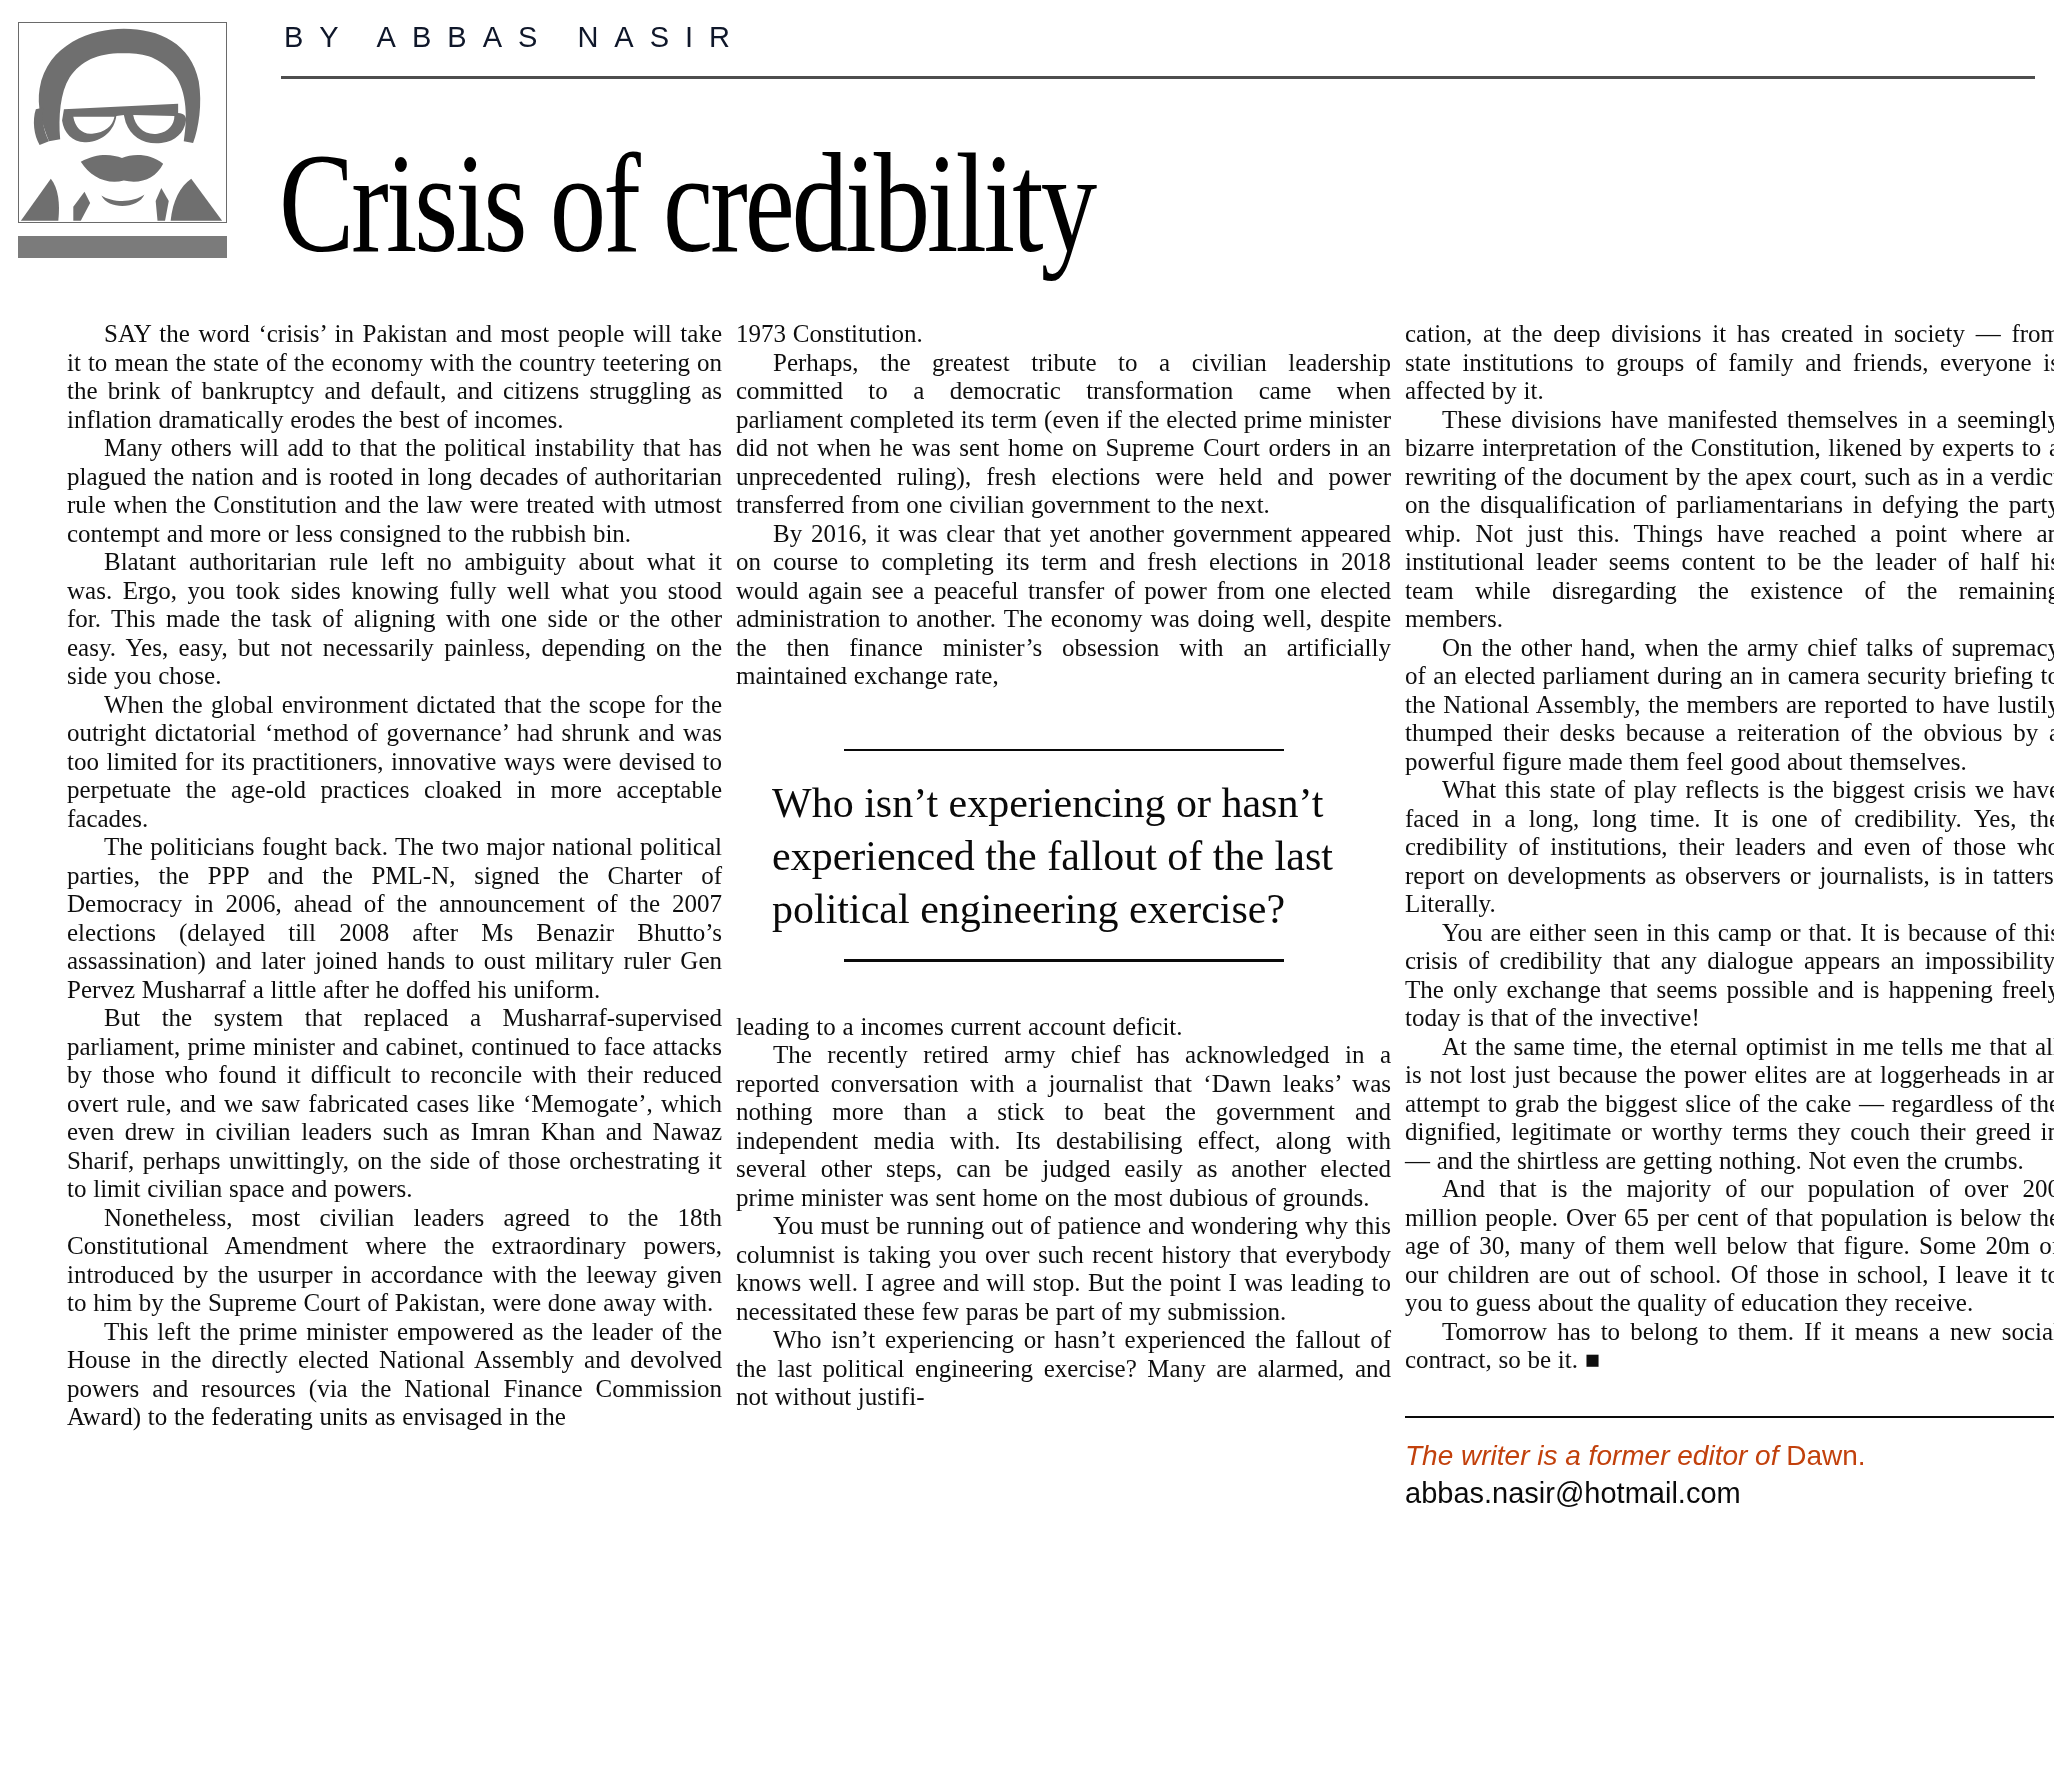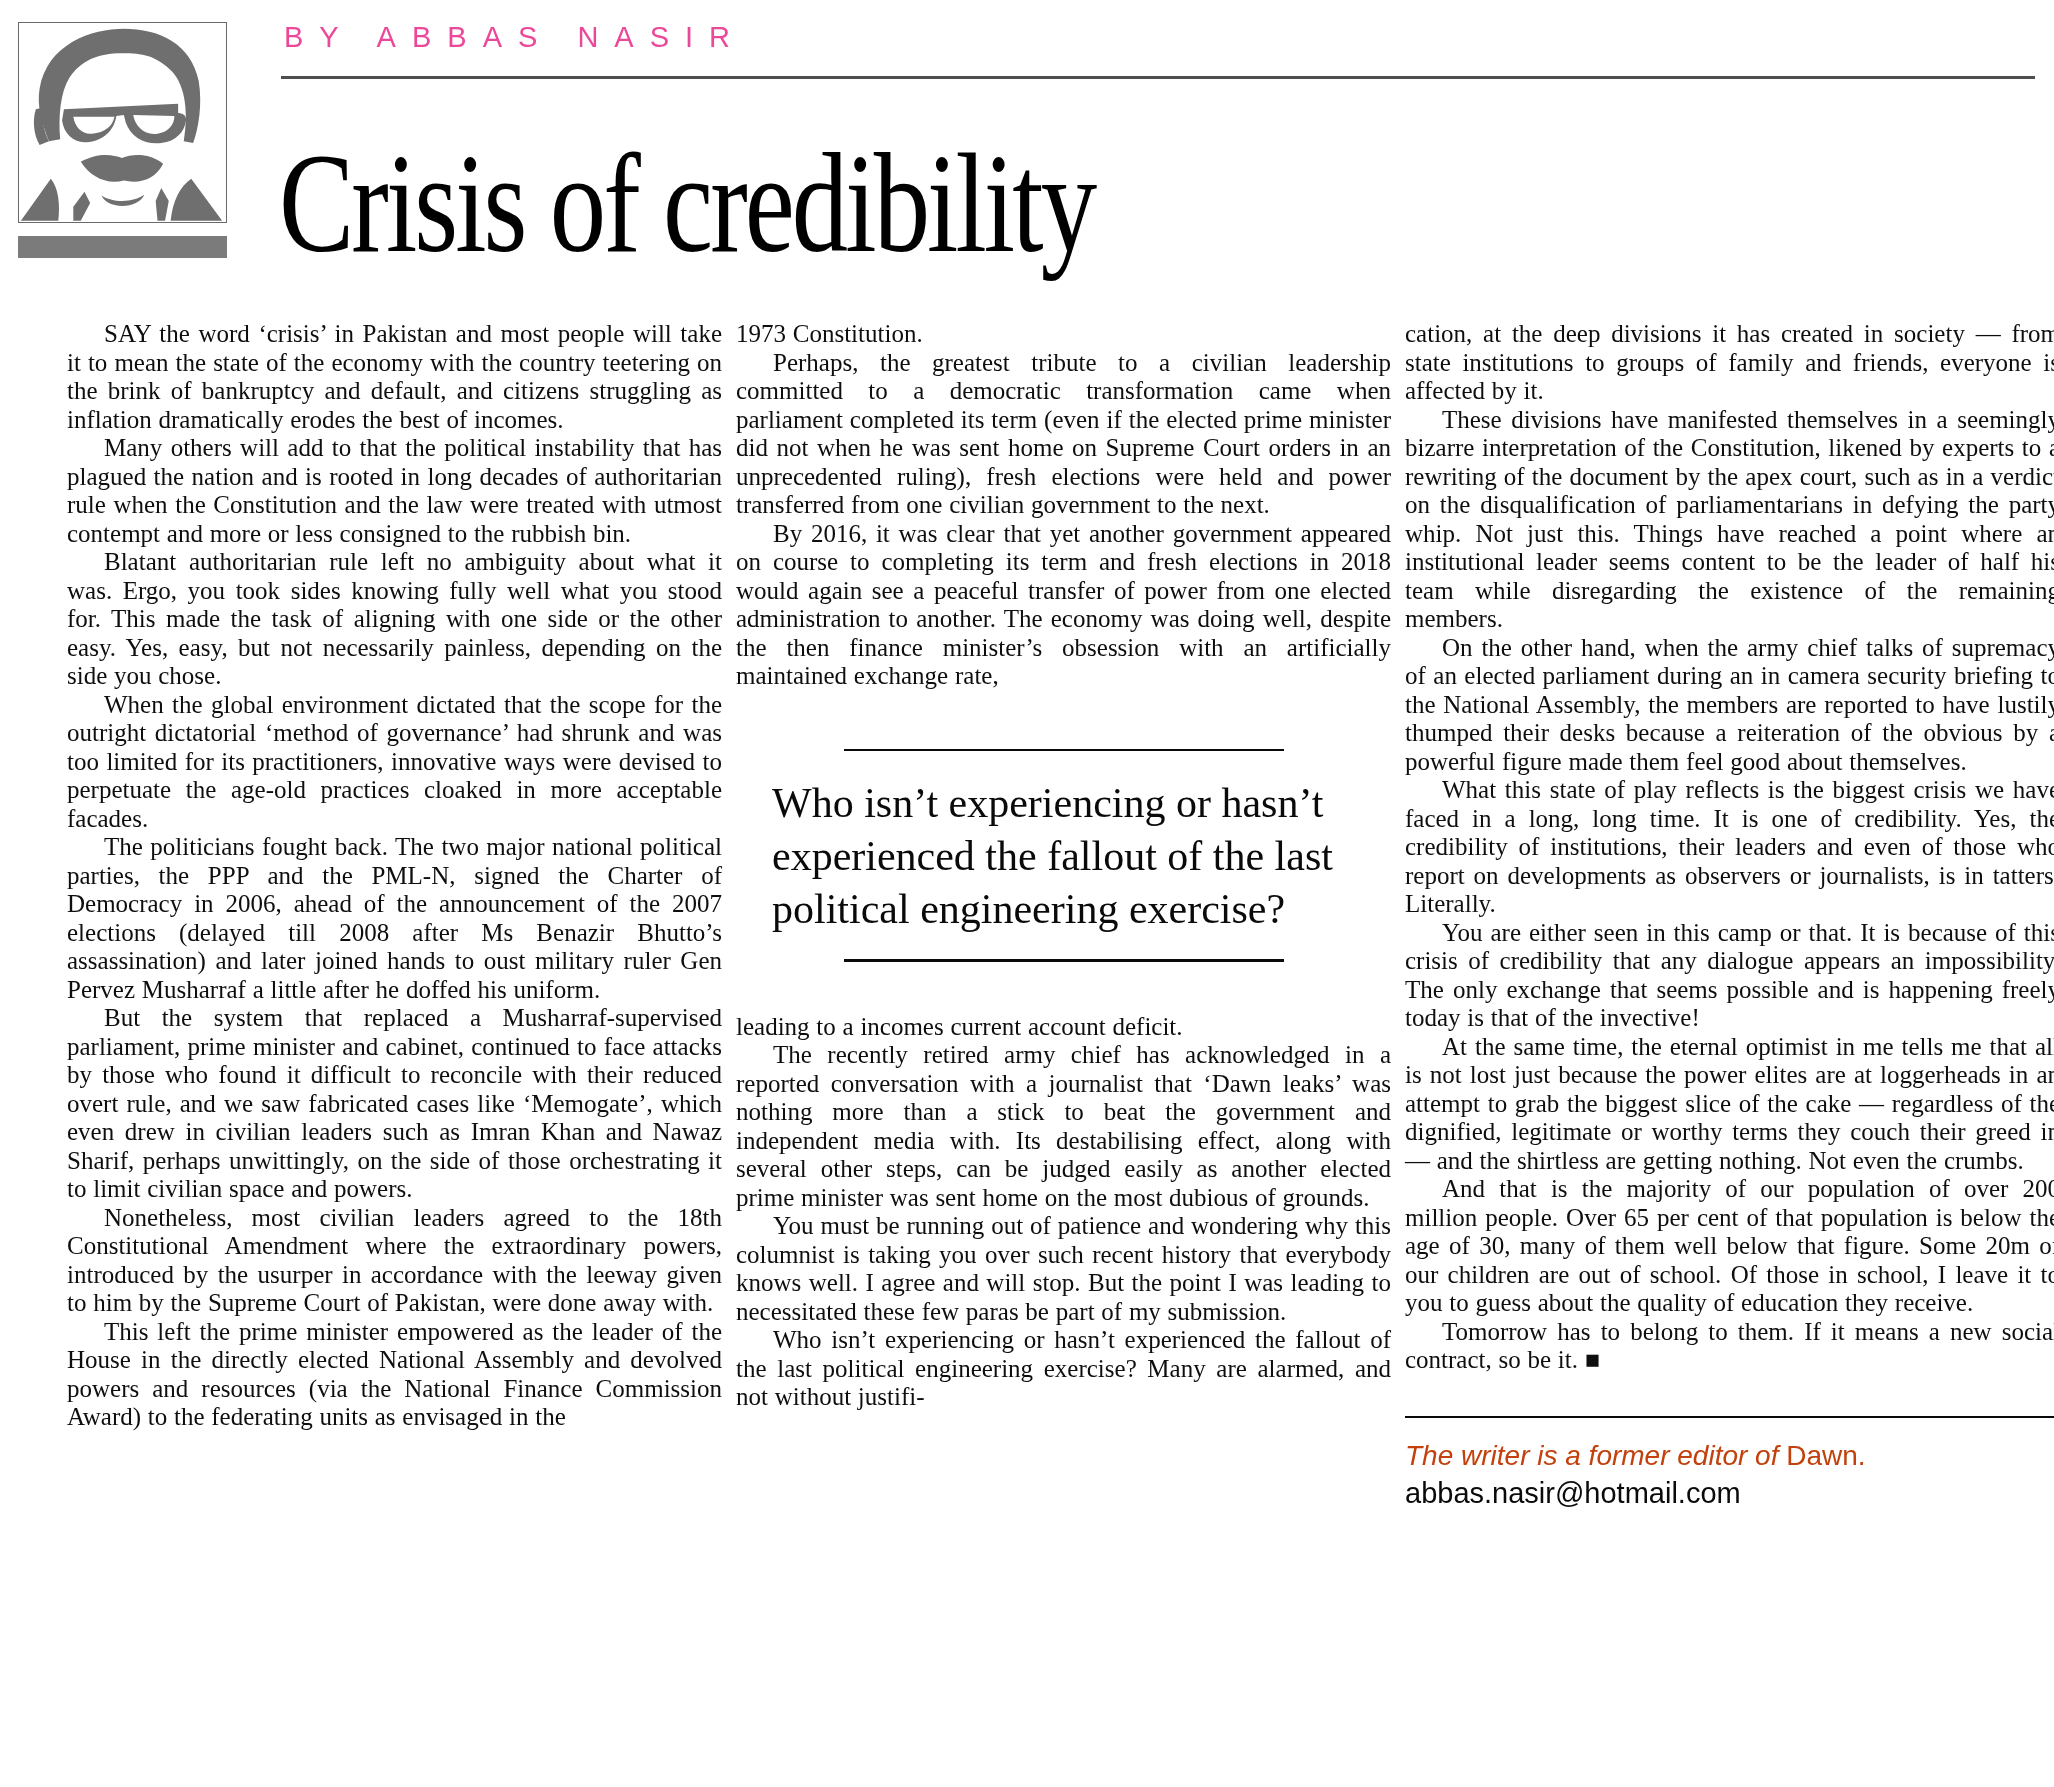--- a/index.html
+++ b/index.html
@@ -20,21 +20,21 @@
     background:#ffffff; overflow:hidden;
   }
   .photo-bar {
     position:absolute; left:18px; top:236px;
     width:209px; height:21.5px; background:#7b7b7b;
   }
   .byline {
     position:absolute; left:284px; top:20.6px;
     font-family:"Liberation Sans","DejaVu Sans",sans-serif;
     font-size:29px; letter-spacing:16px;
-    color:#ec4899; white-space:nowrap;
+    color:#0f172a; white-space:nowrap;
   }
   .header-rule {
     position:absolute; left:281px; top:76px;
     width:1754px; height:2.8px; background:#4e4e4e;
   }
   .headline {
     position:absolute; left:279px; top:129px;
     font-size:141px; line-height:1.05; letter-spacing:-3.7px;
     color:#000; white-space:nowrap;
     transform:scaleX(0.80); transform-origin:left top;

